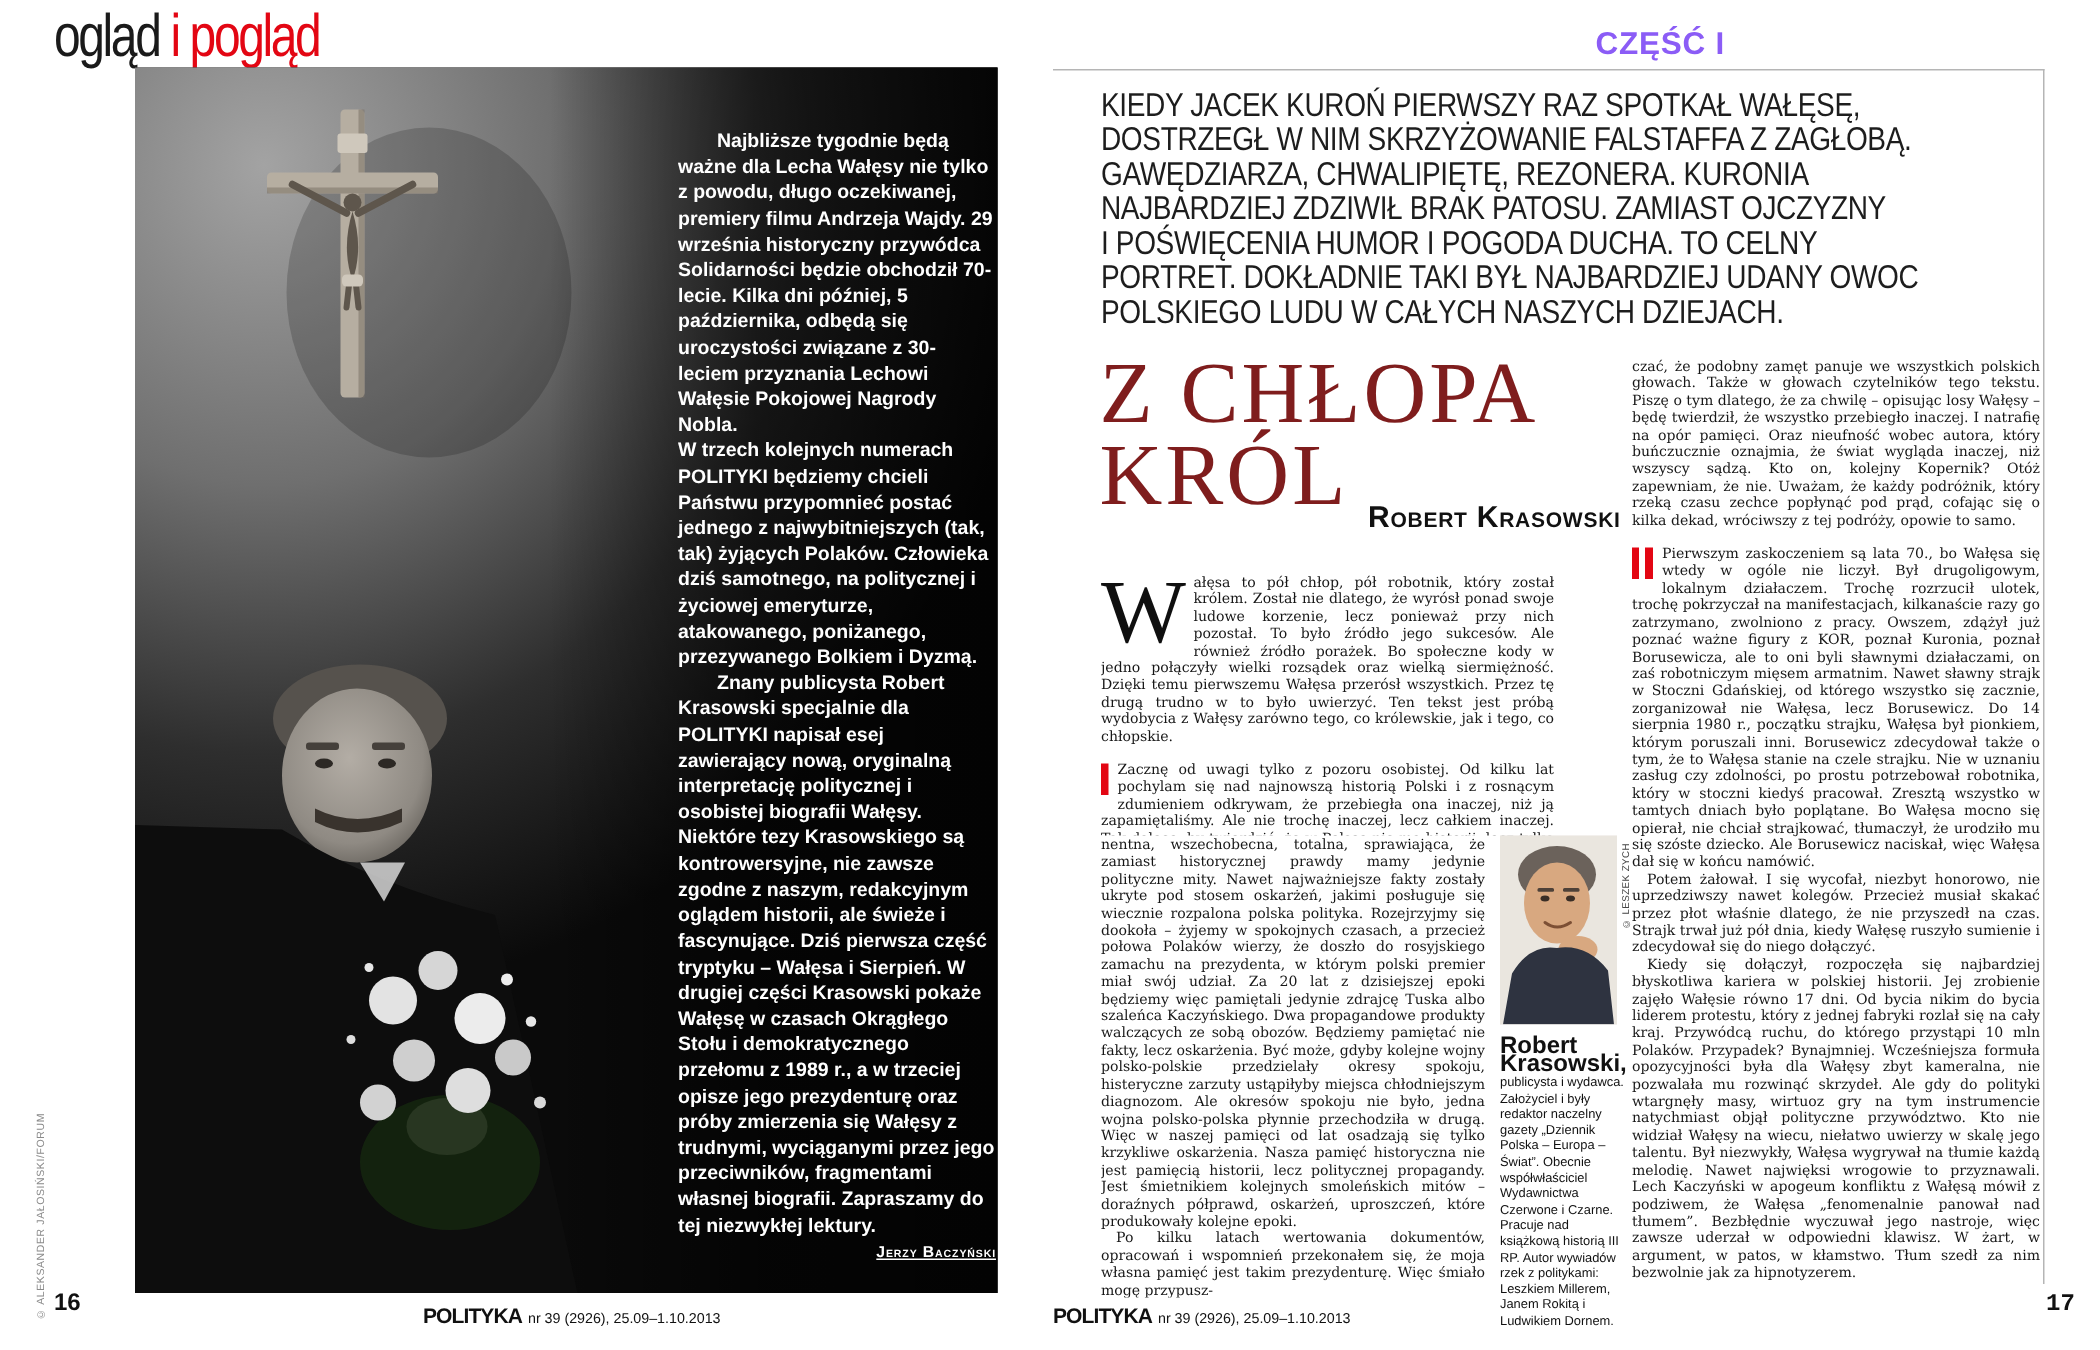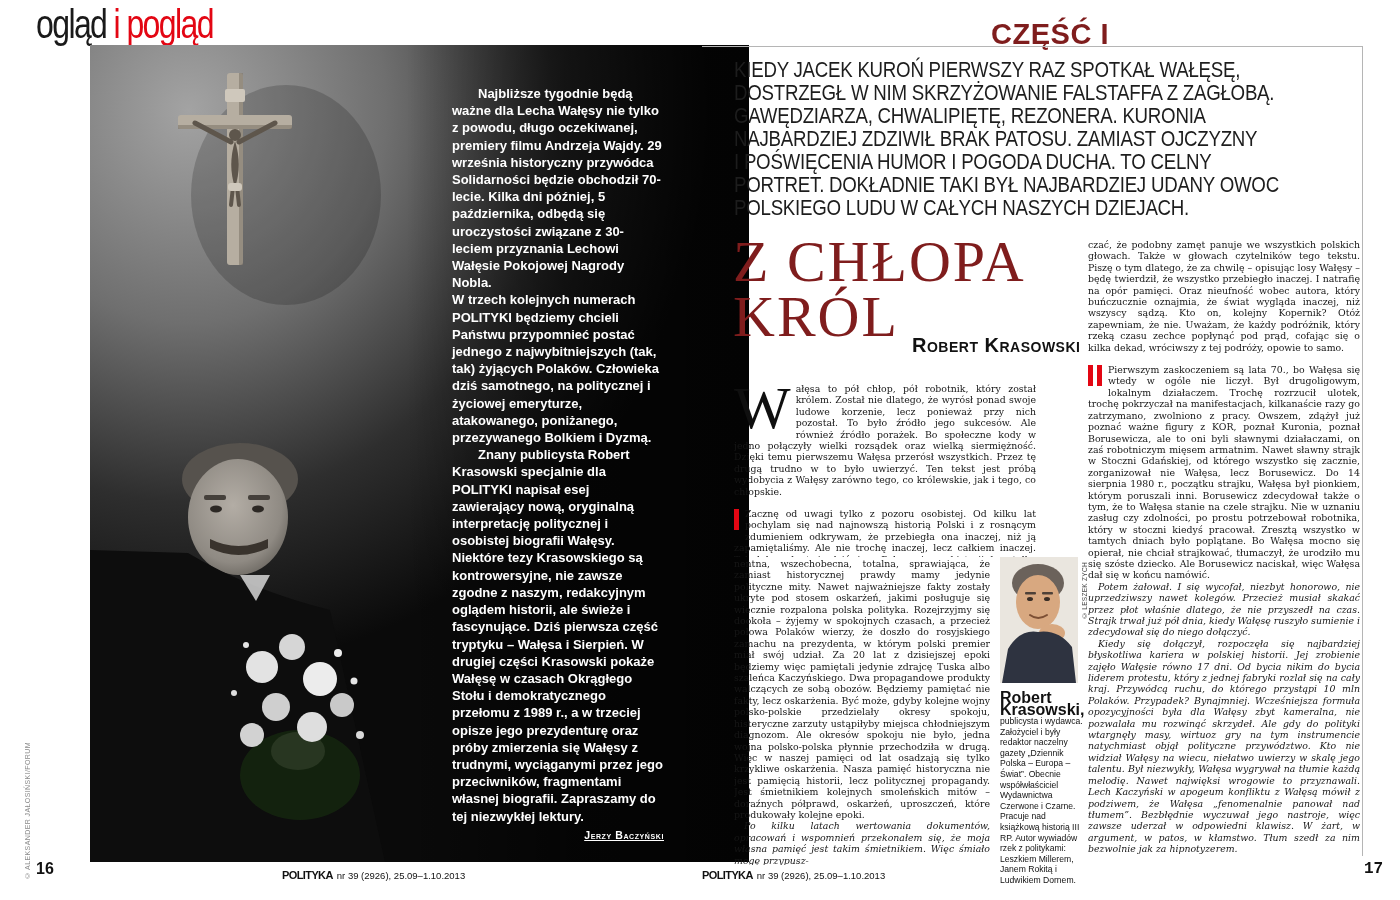--- a/index.html
+++ b/index.html
@@ -4,21 +4,21 @@
 <style>
   html,body{margin:0;padding:0;}
   body{width:1400px;height:900px;background:#ffffff;position:relative;overflow:hidden;
        font-family:"Liberation Sans",sans-serif;color:#111;}
 
   
   .section-header{position:absolute;left:36px;top:2px;font-size:40px;letter-spacing:-2px;
       transform:scaleX(.8);transform-origin:left top;color:#1a1a1a;white-space:nowrap;}
   .section-header .red{color:#e30613;}
 
-  .photo{position:absolute;left:90px;top:45px;width:659px;height:817px;overflow:hidden;
+  .photo{position:absolute;left:90px;top:45px;width:575px;height:817px;overflow:hidden;
       background:
         linear-gradient(90deg, rgba(0,0,0,0) 48%, rgba(0,0,0,.55) 72%, rgba(0,0,0,.7) 100%),
         radial-gradient(ellipse 520px 560px at 15% 8%, #a3a3a3 0%, #6f6f6f 38%, #2e2e2e 70%, #0a0a0a 100%),
         #0a0a0a;}
   .photo svg{position:absolute;left:0;top:0;}
 
   .overlay{position:absolute;left:362px;top:40px;width:212px;color:#ffffff;
       font-weight:700;font-size:13px;line-height:17.2px;}
   .overlay p{margin:0;}
   .overlay p.ind{text-indent:26px;}
@@ -28,44 +28,44 @@
   .photo-credit-left{position:absolute;left:24px;top:742px;writing-mode:vertical-rl;
       transform:rotate(180deg);font-size:7px;color:#8a8a8a;letter-spacing:.4px;}
 
   
   .pagenum{position:absolute;font-weight:700;font-size:16px;color:#111;}
   .pn-left{left:36px;top:860px;}
   .pn-right{left:1364px;top:860px;font-family:Liberation Mono, monospace;}
   .footer-issue{position:absolute;top:869px;font-size:9.5px;color:#111;white-space:nowrap;}
   .fi-left{left:282px;}
   .fi-right{left:702px;}
-  .footer-issue .brand{font-weight:700;font-size:11px;letter-spacing:-.6px;margin-right:4px;}
+  .footer-issue .brand{font-weight:700;font-size:14px;letter-spacing:-.6px;margin-right:4px;}
 
   
-  .kicker{position:absolute;left:950px;top:18px;width:200px;text-align:center;
-      color:#7f1d1d;font-weight:700;font-size:29px;letter-spacing:.5px;}
+  .kicker{position:absolute;left:950px;top:18px;width:200px;text-align:right;
+      color:#8b5cf6;font-weight:700;font-size:21px;letter-spacing:.5px;}
   .rule-h{position:absolute;left:702px;top:46px;width:661px;height:1px;background:#b5b5b5;}
   .rule-v{position:absolute;left:1362px;top:46px;width:1px;height:810px;background:#b5b5b5;}
 
   .standfirst{position:absolute;left:734px;top:58px;transform:scaleX(.85);transform-origin:left top;
       font-size:22px;line-height:23px;letter-spacing:-.3px;color:#1d1d1d;white-space:nowrap;}
 
   .title{position:absolute;left:733px;top:234px;font-family:"Liberation Serif",serif;
       font-size:58px;line-height:55px;letter-spacing:2px;color:#7f1d1d;}
   .byline{position:absolute;left:912px;top:334px;font-variant:small-caps;font-weight:700;
       font-size:20px;letter-spacing:.5px;color:#111;}
 
   .bodycol{position:absolute;font-family:"DejaVu Serif",serif;font-size:9.4px;line-height:11.4px;
       text-align:justify;color:#161616;overflow:hidden;}
   .colA-top{left:734px;top:383px;width:302px;height:174px;}
   .colA-bottom{left:734px;top:558px;width:256px;height:307px;}
   .colB{left:1088px;top:239px;width:272px;height:642px;}
   .bodycol p{margin:0;}
   .bodycol p.gap{margin-top:11px;}
-  .bodycol p.ind{text-indent:10px;font-style:italic;}
+  .bodycol p.ind{text-indent:10px;}
 
   .dropcap{float:left;font-family:"Liberation Serif",serif;font-size:60px;line-height:46px;
       padding:2px 5px 0 0;color:#0f0f0f;}
   .red-marker{float:left;width:5px;height:21px;background:#e30613;margin:1px 6px 1px 0;}
   .red-marker.double{width:14px;
       background:linear-gradient(90deg,#e30613 0 5px,transparent 5px 9px,#e30613 9px 14px);}
   .cont-arrow{font-size:8px;}
 
   .author-photo{position:absolute;left:1000px;top:557px;width:78px;height:126px;overflow:hidden;
       background:#eae6df;}
@@ -170,21 +170,21 @@
 </div>
 <div class="byline">Robert Krasowski</div>
 
 <div class="bodycol colA-top">
   <p><span class="dropcap">W</span><span>ałęsa to pół chłop, pół robotnik, który został królem. Został nie dlatego, że wyrósł ponad swoje ludowe korzenie, lecz ponieważ przy nich pozostał. To było źródło jego sukcesów. Ale również źródło porażek. Bo społeczne kody w jedno połączyły wielki rozsądek oraz wielką siermiężność. Dzięki temu pierwszemu Wałęsa przerósł wszystkich. Przez tę drugą trudno w to było uwierzyć. Ten tekst jest próbą wydobycia z Wałęsy zarówno tego, co królewskie, jak i tego, co chłopskie.</span></p>
   <p class="gap"><span class="red-marker"></span><span>Zacznę od uwagi tylko z pozoru osobistej. Od kilku lat pochylam się nad najnowszą historią Polski i z rosnącym zdumieniem odkrywam, że przebiegła ona inaczej, niż ją zapamiętaliśmy. Ale nie trochę inaczej, lecz całkiem inaczej. Tak dalece, by twierdzić, że w Polsce nie ma historii, lecz tylko polityka. Perma-</span></p>
 </div>
 
 <div class="bodycol colA-bottom">
   <p>nentna, wszechobecna, totalna, sprawiająca, że zamiast historycznej prawdy mamy jedynie polityczne mity. Nawet najważniejsze fakty zostały ukryte pod stosem oskarżeń, jakimi posługuje się wiecznie rozpalona polska polityka. Rozejrzyjmy się dookoła – żyjemy w spokojnych czasach, a przecież połowa Polaków wierzy, że doszło do rosyjskiego zamachu na prezydenta, w którym polski premier miał swój udział. Za 20 lat z dzisiejszej epoki będziemy więc pamiętali jedynie zdrajcę Tuska albo szaleńca Kaczyńskiego. Dwa propagandowe produkty walczących ze sobą obozów. Będziemy pamiętać nie fakty, lecz oskarżenia. Być może, gdyby kolejne wojny polsko-polskie przedzielały okresy spokoju, histeryczne zarzuty ustąpiłyby miejsca chłodniejszym diagnozom. Ale okresów spokoju nie było, jedna wojna polsko-polska płynnie przechodziła w drugą. Więc w naszej pamięci od lat osadzają się tylko krzykliwe oskarżenia. Nasza pamięć historyczna nie jest pamięcią historii, lecz politycznej propagandy. Jest śmietnikiem kolejnych smoleńskich mitów – doraźnych półprawd, oskarżeń, uproszczeń, które produkowały kolejne epoki.</p>
-  <p class="ind">Po kilku latach wertowania dokumentów, opracowań i wspomnień przekonałem się, że moja własna pamięć jest takim śmietnikiem. Więc śmiało mogę przypusz-</p>
+  <p class="ind">Po kilku latach wertowania dokumentów, opracowań i wspomnień przekonałem się, że moja własna pamięć jest takim prezydenturę. Więc śmiało mogę przypusz-</p>
 </div>
 
 <div class="author-photo">
   <svg width="78" height="126" viewBox="0 0 78 126">
     <rect width="78" height="126" fill="#eae6df"></rect>
     <ellipse cx="38" cy="26" rx="26" ry="19" fill="#6b625b"></ellipse>
     <ellipse cx="38" cy="45" rx="22" ry="27" fill="#d8a880"></ellipse>
     <ellipse cx="30" cy="42" rx="3" ry="2" fill="#3a2e26"></ellipse>
     <ellipse cx="47" cy="42" rx="3" ry="2" fill="#3a2e26"></ellipse>
     <rect x="25" y="35" width="11" height="2.5" rx="1" fill="#4e4138"></rect>

